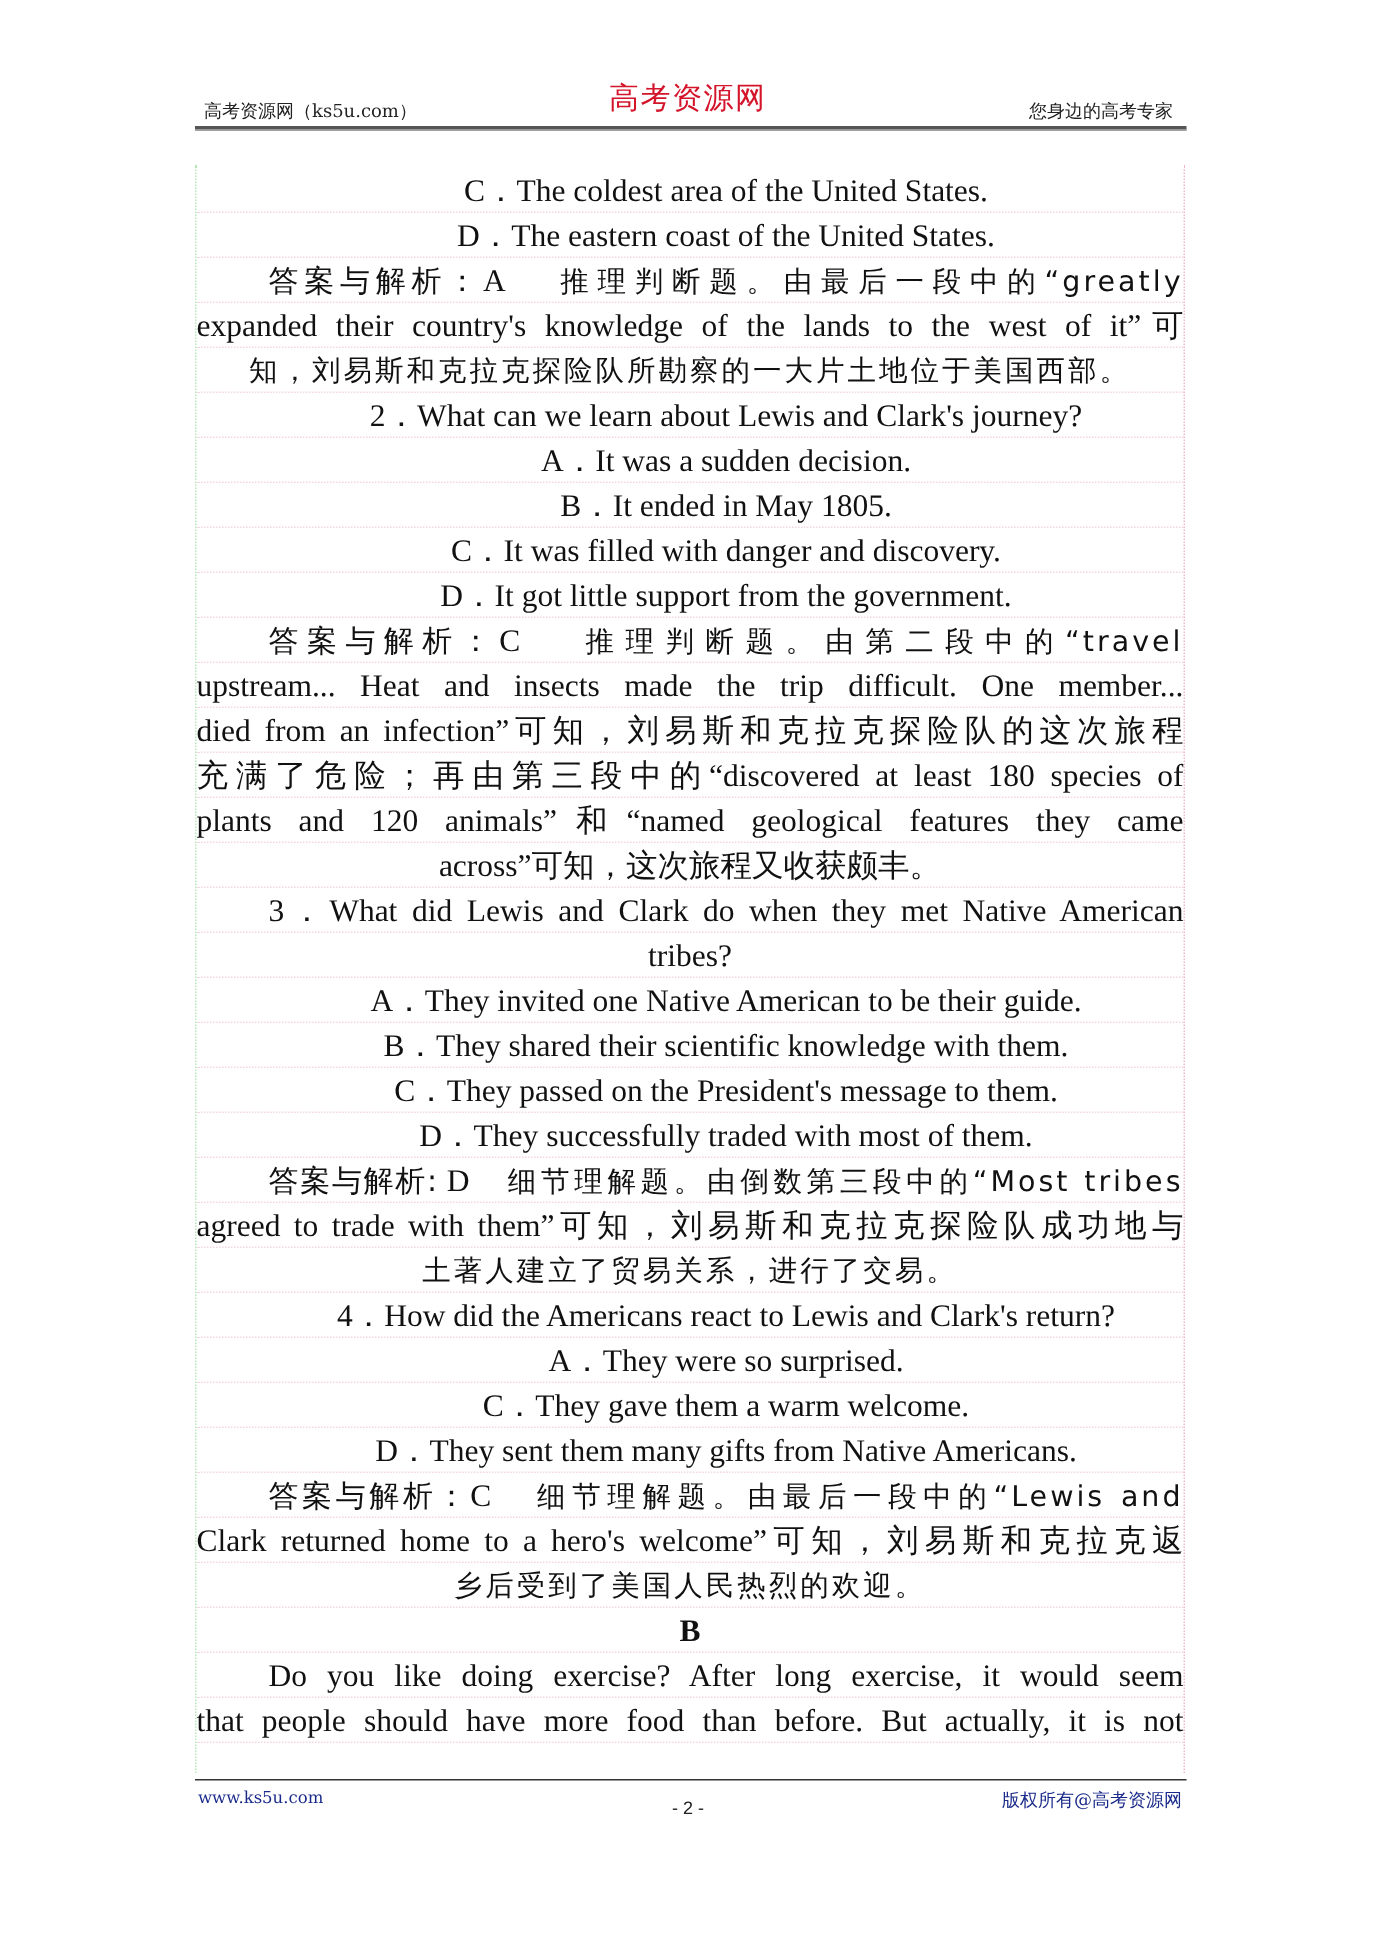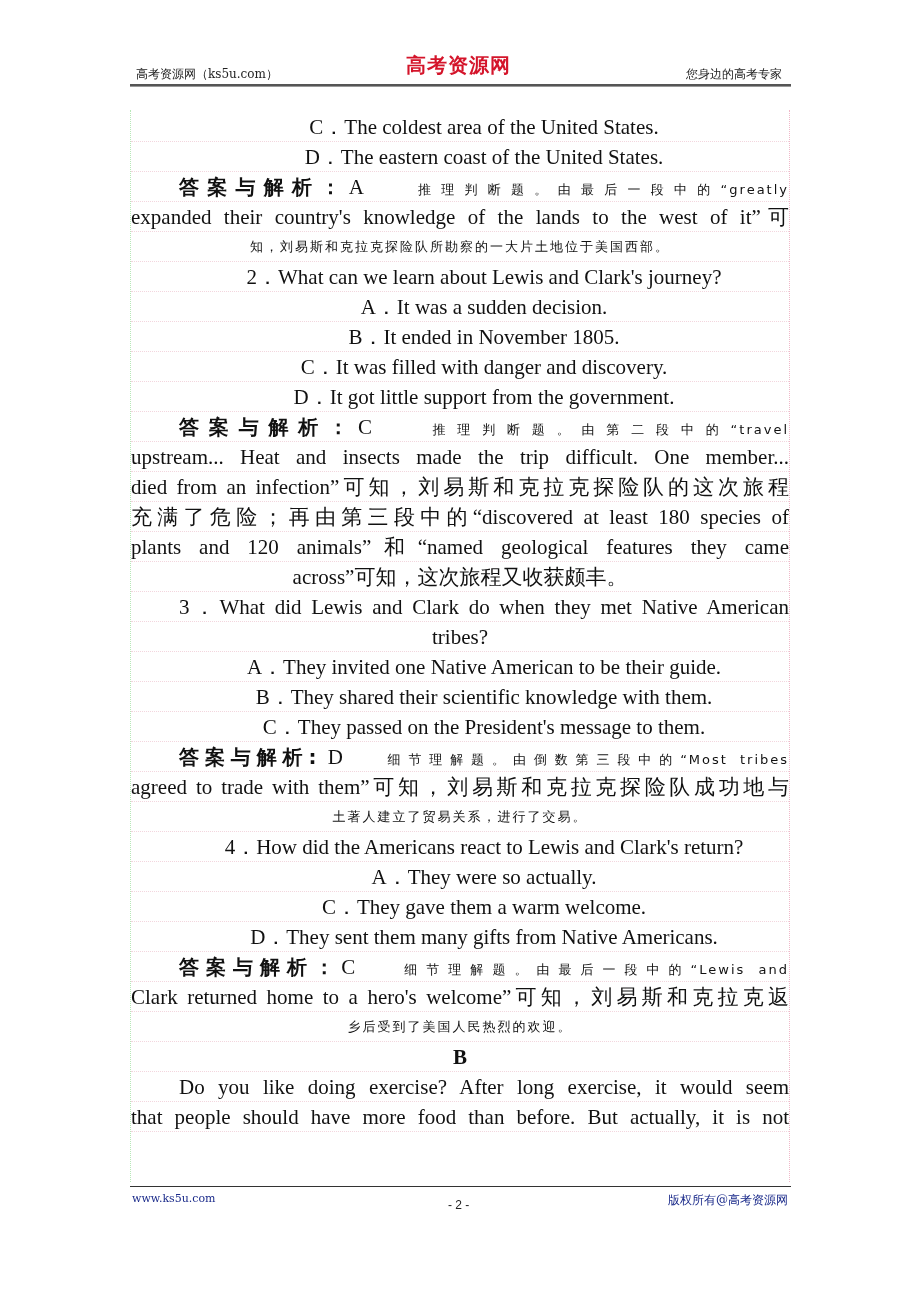--- a/index.html
+++ b/index.html
@@ -1,35 +1,35 @@
 <!DOCTYPE html>
 <html><head>
   <meta charset="utf-8">
   <style>
     html, body { margin: 0; padding: 0; background: #ffffff; }
     body { width: 920px; height: 1302px; position: relative; overflow: hidden; }
     .page { position: absolute; left: 0; top: 0; width: 920px; height: 1302px; background: #fff; }
 
     .header { position: absolute; left: 130px; top: 52px; width: 660px; height: 34px; }
     .header-left { position: absolute; left: 6px; top: 14px; font-family: "DejaVu Serif", serif; font-size: 12px; color: #222; }
-    .header-logo { position: absolute; left: 276px; top: 0px; font-family: "DejaVu Serif", serif; font-size: 20px; color: #d4142a; font-weight: bold; letter-spacing: 1px; }
+    .header-logo { position: absolute; left: 276px; top: 0px; font-family: "DejaVu Serif", serif; font-size: 20px; color: #d4142a; font-weight: normal; letter-spacing: 1px; }
     .header-right { position: absolute; right: 8px; top: 14px; font-family: "DejaVu Serif", serif; font-size: 12px; color: #222; }
     .header-rule { position: absolute; left: 130px; top: 84px; width: 661px; height: 2px; background: #555; border-bottom: 1px solid #999; }
 
     .grid { position: absolute; left: 130px; top: 110px; width: 660px; height: 1072px;
             border-left: 1px dotted #b7e8b7; border-right: 1px dotted #f0b7c8; box-sizing: border-box; }
 
     .body-text { position: absolute; left: 131px; top: 112px; width: 658px;
                  font-family: "Liberation Serif", serif; font-size: 21px; color: #111; }
     .line { height: 30px; line-height: 30px; white-space: nowrap; position: relative;
             border-bottom: 1px dotted #f3d6de; box-sizing: border-box; text-align: center; }
     .ind { padding-left: 48px; }
     .just { text-align: justify; text-align-last: justify; white-space: normal; overflow: hidden; }
-    .ans { font-family: "DejaVu Sans", sans-serif; font-weight: bold; font-size: 20px; }
-    .cn { font-family: "DejaVu Sans", sans-serif; font-size: 13px; letter-spacing: 2px; }
+    .ans { font-family: "DejaVu Sans", sans-serif; font-weight: normal; font-size: 20px; }
+    .cn { font-family: "DejaVu Sans", sans-serif; font-size: 19px; letter-spacing: 2px; }
     .center { text-align: center; font-weight: bold; }
 
     .footer-rule { position: absolute; left: 130px; top: 1186px; width: 661px; height: 1px; background: #333; }
     .footer-left { position: absolute; left: 132px; top: 1192px; font-family: "DejaVu Serif", serif; font-size: 11px; color: #1a2a8a; }
     .footer-center { position: absolute; left: 448px; top: 1198px; font-family: "Liberation Sans", sans-serif; font-size: 12px; color: #222; }
     .footer-right { position: absolute; right: 132px; top: 1192px; font-family: "DejaVu Serif", serif; font-size: 12px; color: #1a2a8a; }
   </style>
 </head>
 <body>
 
@@ -49,45 +49,46 @@
     <div class="line ind">C．The coldest area of the United States.</div>
     <div class="line ind">D．The eastern coast of the United States.</div>
     <div class="line ind just">
       <span class="ans">答案与解析：</span><span>A</span>&nbsp;&nbsp;&nbsp;&nbsp;<span class="cn">推理判断题。由最后一段中的“greatly</span>
     </div>
     <div class="line just">expanded their country's knowledge of the lands to the west of it”可</div>
     <div class="line cn">知，刘易斯和克拉克探险队所勘察的一大片土地位于美国西部。</div>
 
     <div class="line ind">2．What can we learn about Lewis and Clark's journey?</div>
     <div class="line ind">A．It was a sudden decision.</div>
-    <div class="line ind">B．It ended in November 1805.</div>
+    <div class="line ind">B．It ended in May 1805.</div>
     <div class="line ind">C．It was filled with danger and discovery.</div>
     <div class="line ind">D．It got little support from the government.</div>
     <div class="line ind just">
       <span class="ans">答案与解析：</span><span>C</span>&nbsp;&nbsp;&nbsp;&nbsp;<span class="cn">推理判断题。由第二段中的“travel</span>
     </div>
     <div class="line just">upstream... Heat and insects made the trip difficult. One member...</div>
     <div class="line just">died from an infection”可知，刘易斯和克拉克探险队的这次旅程</div>
     <div class="line just">充满了危险；再由第三段中的“discovered at least 180 species of</div>
     <div class="line just">plants and 120 animals”和“named geological features they came</div>
     <div class="line">across”可知，这次旅程又收获颇丰。</div>
 
     <div class="line ind just">3．What did Lewis and Clark do when they met Native American</div>
     <div class="line">tribes?</div>
     <div class="line ind">A．They invited one Native American to be their guide.</div>
     <div class="line ind">B．They shared their scientific knowledge with them.</div>
     <div class="line ind">C．They passed on the President's message to them.</div>
+    <div class="line ind">D．They successfully traded with most of them.</div>
     <div class="line ind just">
       <span class="ans">答案与解析:</span>&nbsp;<span>D</span>&nbsp;&nbsp;&nbsp;&nbsp;<span class="cn">细节理解题。由倒数第三段中的“Most tribes</span>
     </div>
     <div class="line just">agreed to trade with them”可知，刘易斯和克拉克探险队成功地与</div>
     <div class="line cn">土著人建立了贸易关系，进行了交易。</div>
 
     <div class="line ind">4．How did the Americans react to Lewis and Clark's return?</div>
-    <div class="line ind">A．They were so actually.</div>
+    <div class="line ind">A．They were so surprised.</div>
     <div class="line ind">C．They gave them a warm welcome.</div>
     <div class="line ind">D．They sent them many gifts from Native Americans.</div>
     <div class="line ind just">
       <span class="ans">答案与解析：</span><span>C</span>&nbsp;&nbsp;&nbsp;&nbsp;<span class="cn">细节理解题。由最后一段中的“Lewis and</span>
     </div>
     <div class="line just">Clark returned home to a hero's welcome”可知，刘易斯和克拉克返</div>
     <div class="line cn">乡后受到了美国人民热烈的欢迎。</div>
 
     <div class="line center">B</div>
     <div class="line ind just">Do you like doing exercise? After long exercise, it would seem</div>

